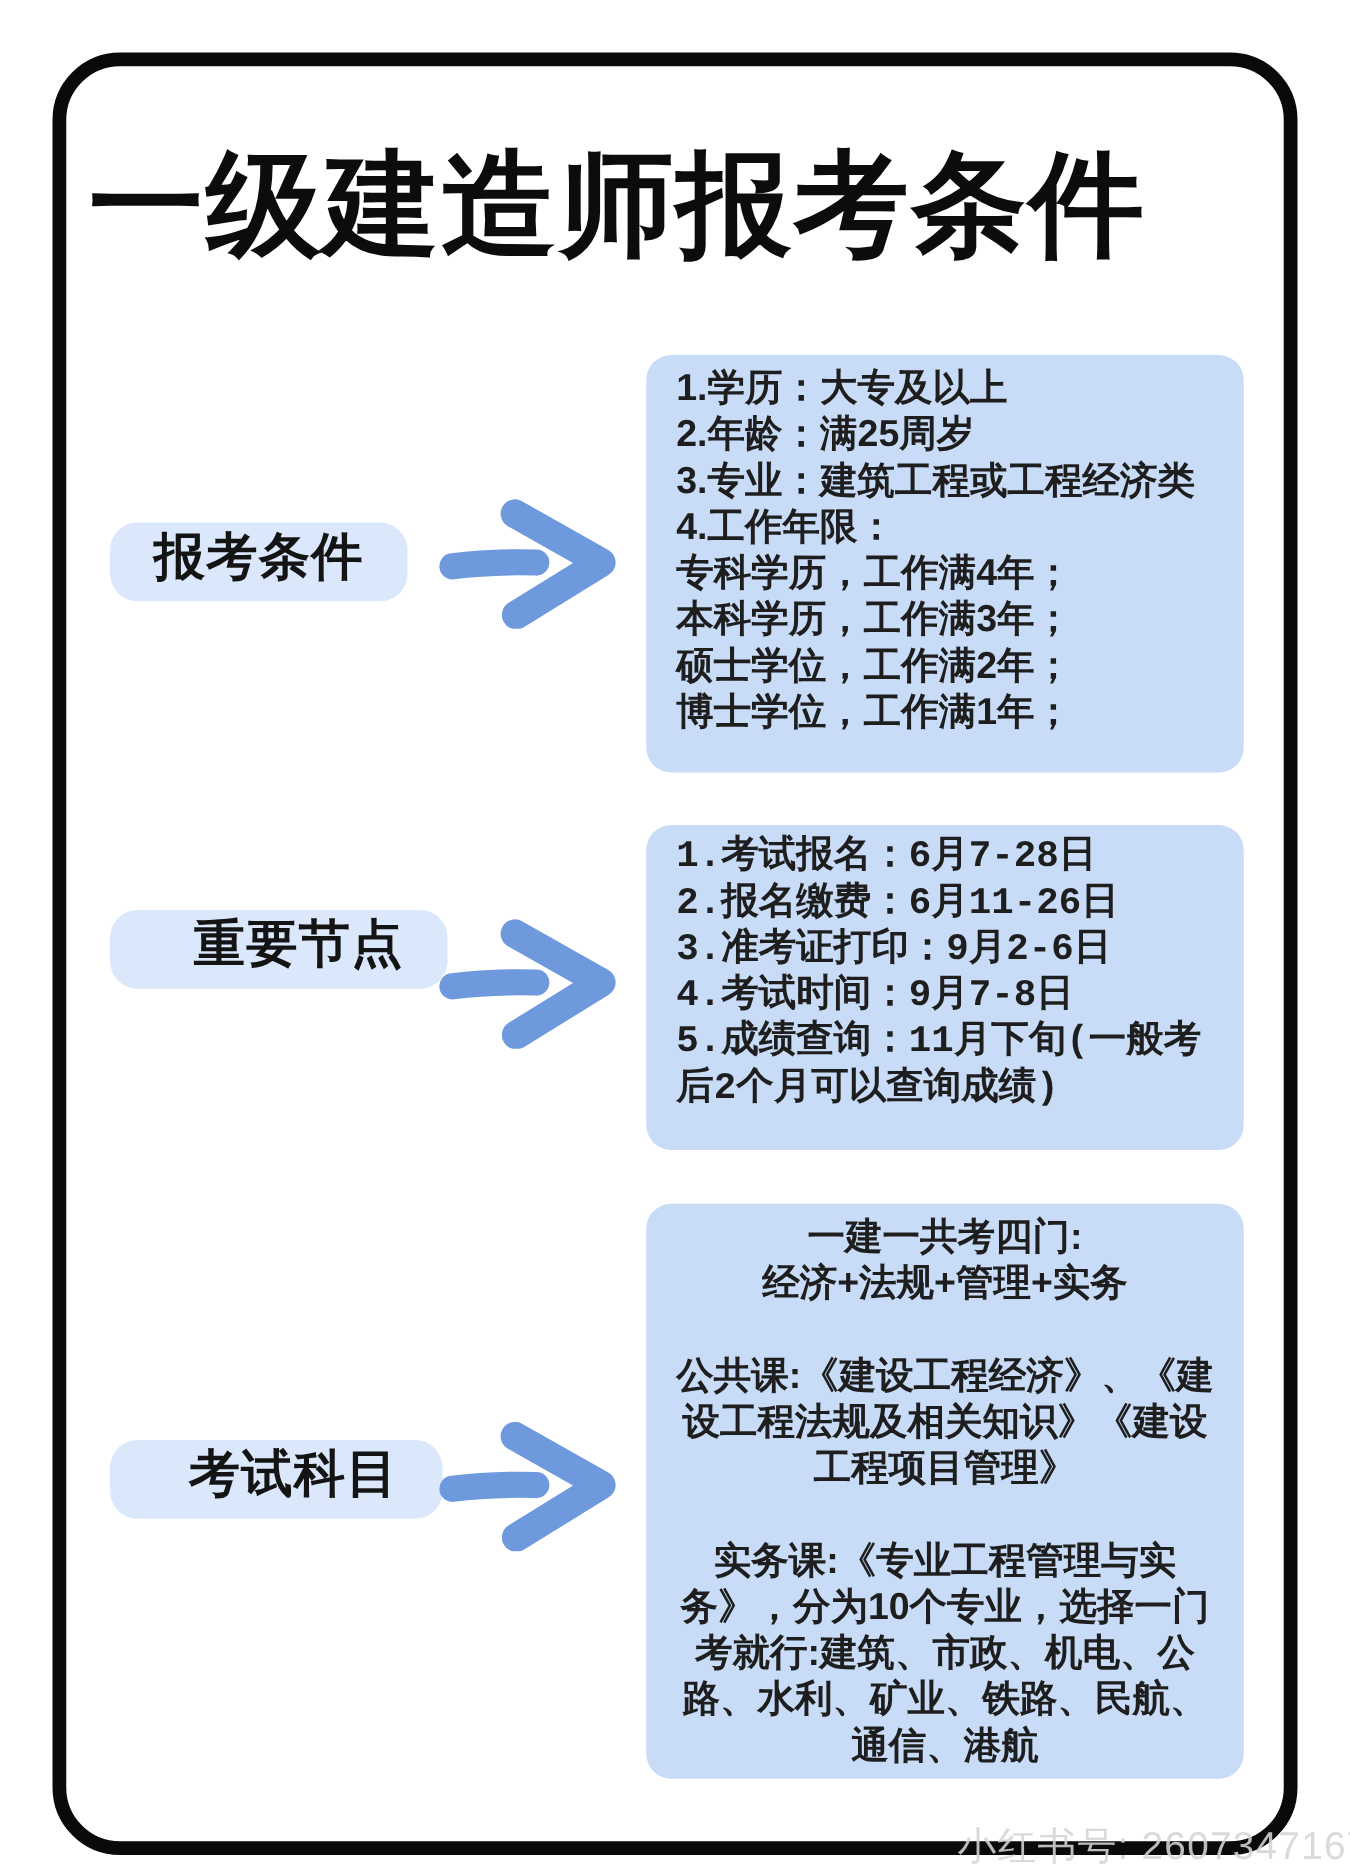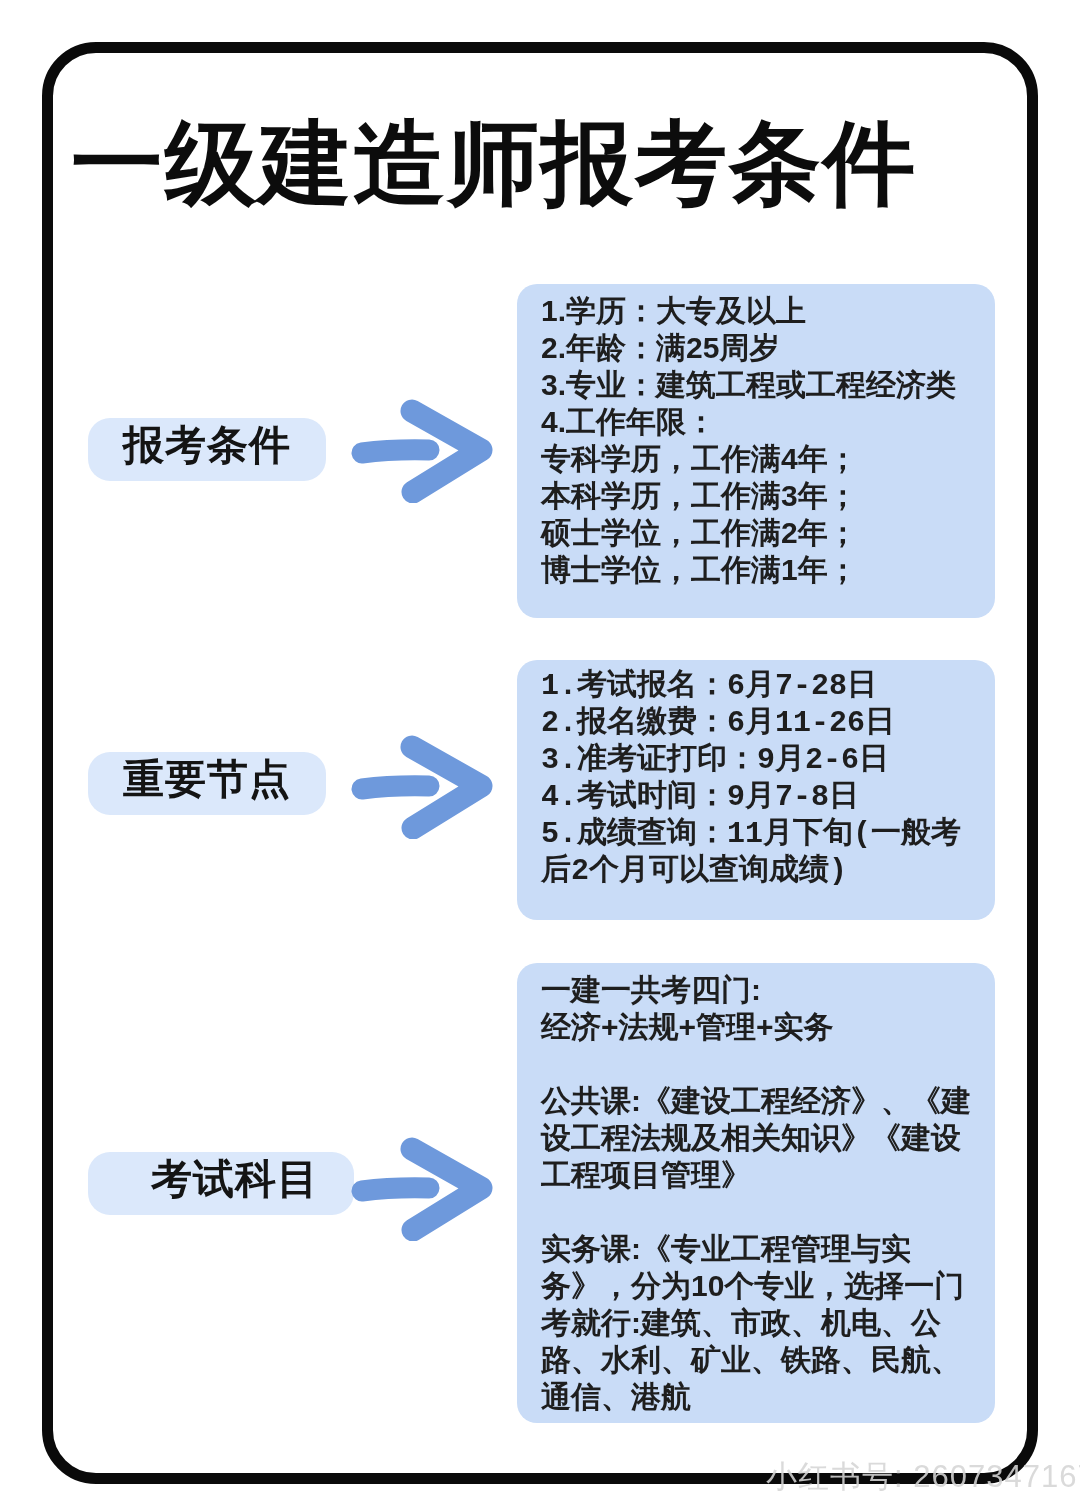--- a/index.html
+++ b/index.html
@@ -41,21 +41,21 @@
     background: #dbe8fb;
     border-radius: 22px;
     display: flex;
     justify-content: center;
     font-size: 41px;
     font-weight: 800;
     color: #141414;
     letter-spacing: 1px;
   }
   .pill-1 { top: 418px; }
-  .pill-2 { top: 752px; }
+  .pill-2 { top: 728px; padding-left: 32px; }
   .pill-3 { top: 1152px; padding-left: 28px; }
   .arrow {
     position: absolute;
     left: 351px;
     width: 142px; height: 104px;
   }
   .arrow-1 { top: 399px; }
   .arrow-2 { top: 735px; }
   .arrow-3 { top: 1137px; }
   .content-box {
@@ -67,21 +67,21 @@
     border-radius: 20px;
     padding: 8px 24px;
     font-size: 30px;
     line-height: 37px;
     font-weight: 600;
     color: #1e1e1e;
     white-space: pre-line;
   }
   .box-1 { top: 284px; min-height: 334px; }
   .box-2 { top: 660px; min-height: 260px; font-family: Liberation Mono, monospace; }
-  .box-3 { top: 963px; min-height: 452px; }
+  .box-3 { top: 963px; min-height: 452px; text-align: center; }
   .watermark {
     position: absolute;
     left: 766px; top: 1456px;
     font-size: 31px;
     letter-spacing: 1px;
     color: rgba(213, 213, 213, 0.88);
     white-space: nowrap;
     z-index: 5;
   }
 </style>

